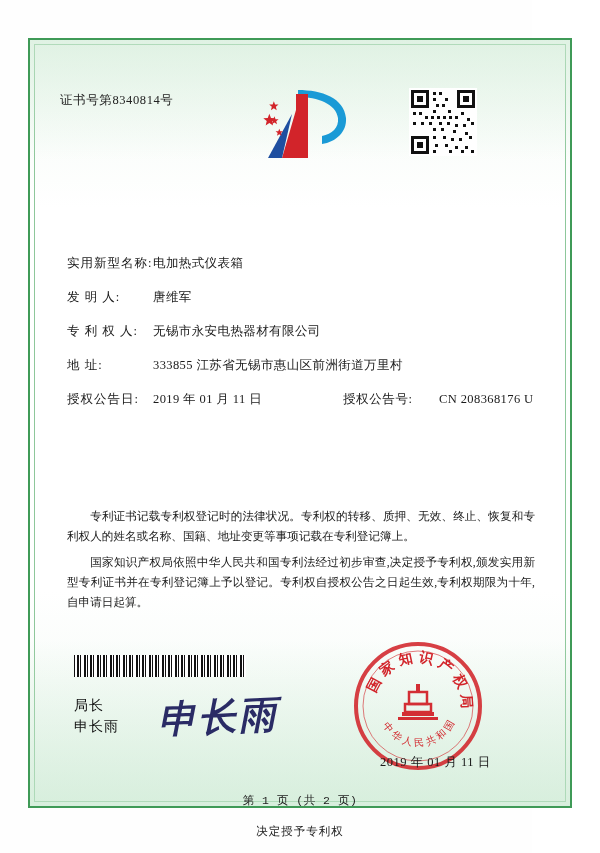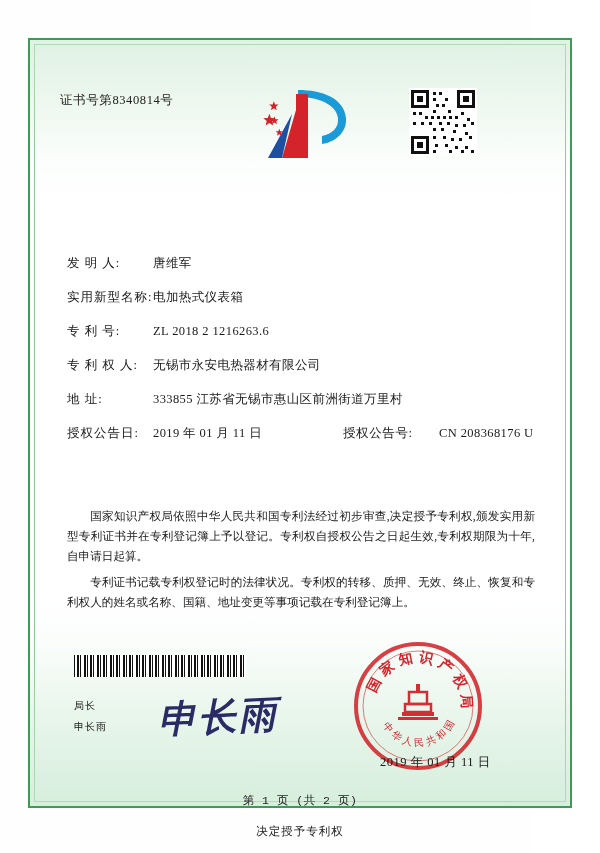--- a/index.html
+++ b/index.html
@@ -172,21 +172,21 @@
       #111 6px, #111 7px, #fff 7px, #fff 10px,
       #111 10px, #111 12px, #fff 12px, #fff 13px
     );
   }
 
   
   .sig-block {
     position: absolute;
     left: 74px;
     top: 695px;
-    font-size: 10px;
+    font-size: 14px;
     line-height: 21px;
     color: #111;
     font-family: "Liberation Serif", serif;
     letter-spacing: 1px;
   }
   .handwriting {
     position: absolute;
     left: 158px;
     top: 692px;
     font-size: 38px;
@@ -326,50 +326,46 @@
           <rect x="40" y="62" width="3" height="3"></rect>
         <rect x="52" y="62" width="3" height="3"></rect>
           <rect x="62" y="62" width="3" height="3"></rect>
       </g>
     </svg>
   </div>
 
 
   <div class="fields">
     <div class="field-row">
-      <div class="field-label">发 明 人:</div>
-      <div class="field-value">唐维军</div>
-    </div>
-    <div class="field-row">
       <div class="field-label">实用新型名称:</div>
       <div class="field-value">电加热式仪表箱</div>
     </div>
     <div class="field-row">
-      <div class="field-label">专 利 号:</div>
-      <div class="field-value">ZL 2018 2 1216263.6</div>
+      <div class="field-label">发 明 人:</div>
+      <div class="field-value">唐维军</div>
     </div>
     <div class="field-row">
       <div class="field-label">专 利 权 人:</div>
       <div class="field-value">无锡市永安电热器材有限公司</div>
     </div>
     <div class="field-row">
       <div class="field-label">地     址:</div>
       <div class="field-value">333855  江苏省无锡市惠山区前洲街道万里村</div>
     </div>
     <div class="field-row two-col">
       <div class="field-label">授权公告日:</div>
       <div class="field-value">2019 年 01 月 11 日</div>
       <div class="field-label2">授权公告号:</div>
       <div class="field-value2">CN 208368176 U</div>
     </div>
   </div>
 
   <div class="body-text">
+    <p>专利证书记载专利权登记时的法律状况。专利权的转移、质押、无效、终止、恢复和专利权人的姓名或名称、国籍、地址变更等事项记载在专利登记簿上。</p>
     <p>国家知识产权局依照中华人民共和国专利法经过初步审查,决定授予专利权,颁发实用新型专利证书并在专利登记簿上予以登记。专利权自授权公告之日起生效,专利权期限为十年,自申请日起算。</p>
-    <p>专利证书记载专利权登记时的法律状况。专利权的转移、质押、无效、终止、恢复和专利权人的姓名或名称、国籍、地址变更等事项记载在专利登记簿上。</p>
   </div>
 
   <div class="barcode"></div>
 
   <div class="sig-block">
     <div>局长</div>
     <div>申长雨</div>
   </div>
   <div class="handwriting">申长雨</div>
 

